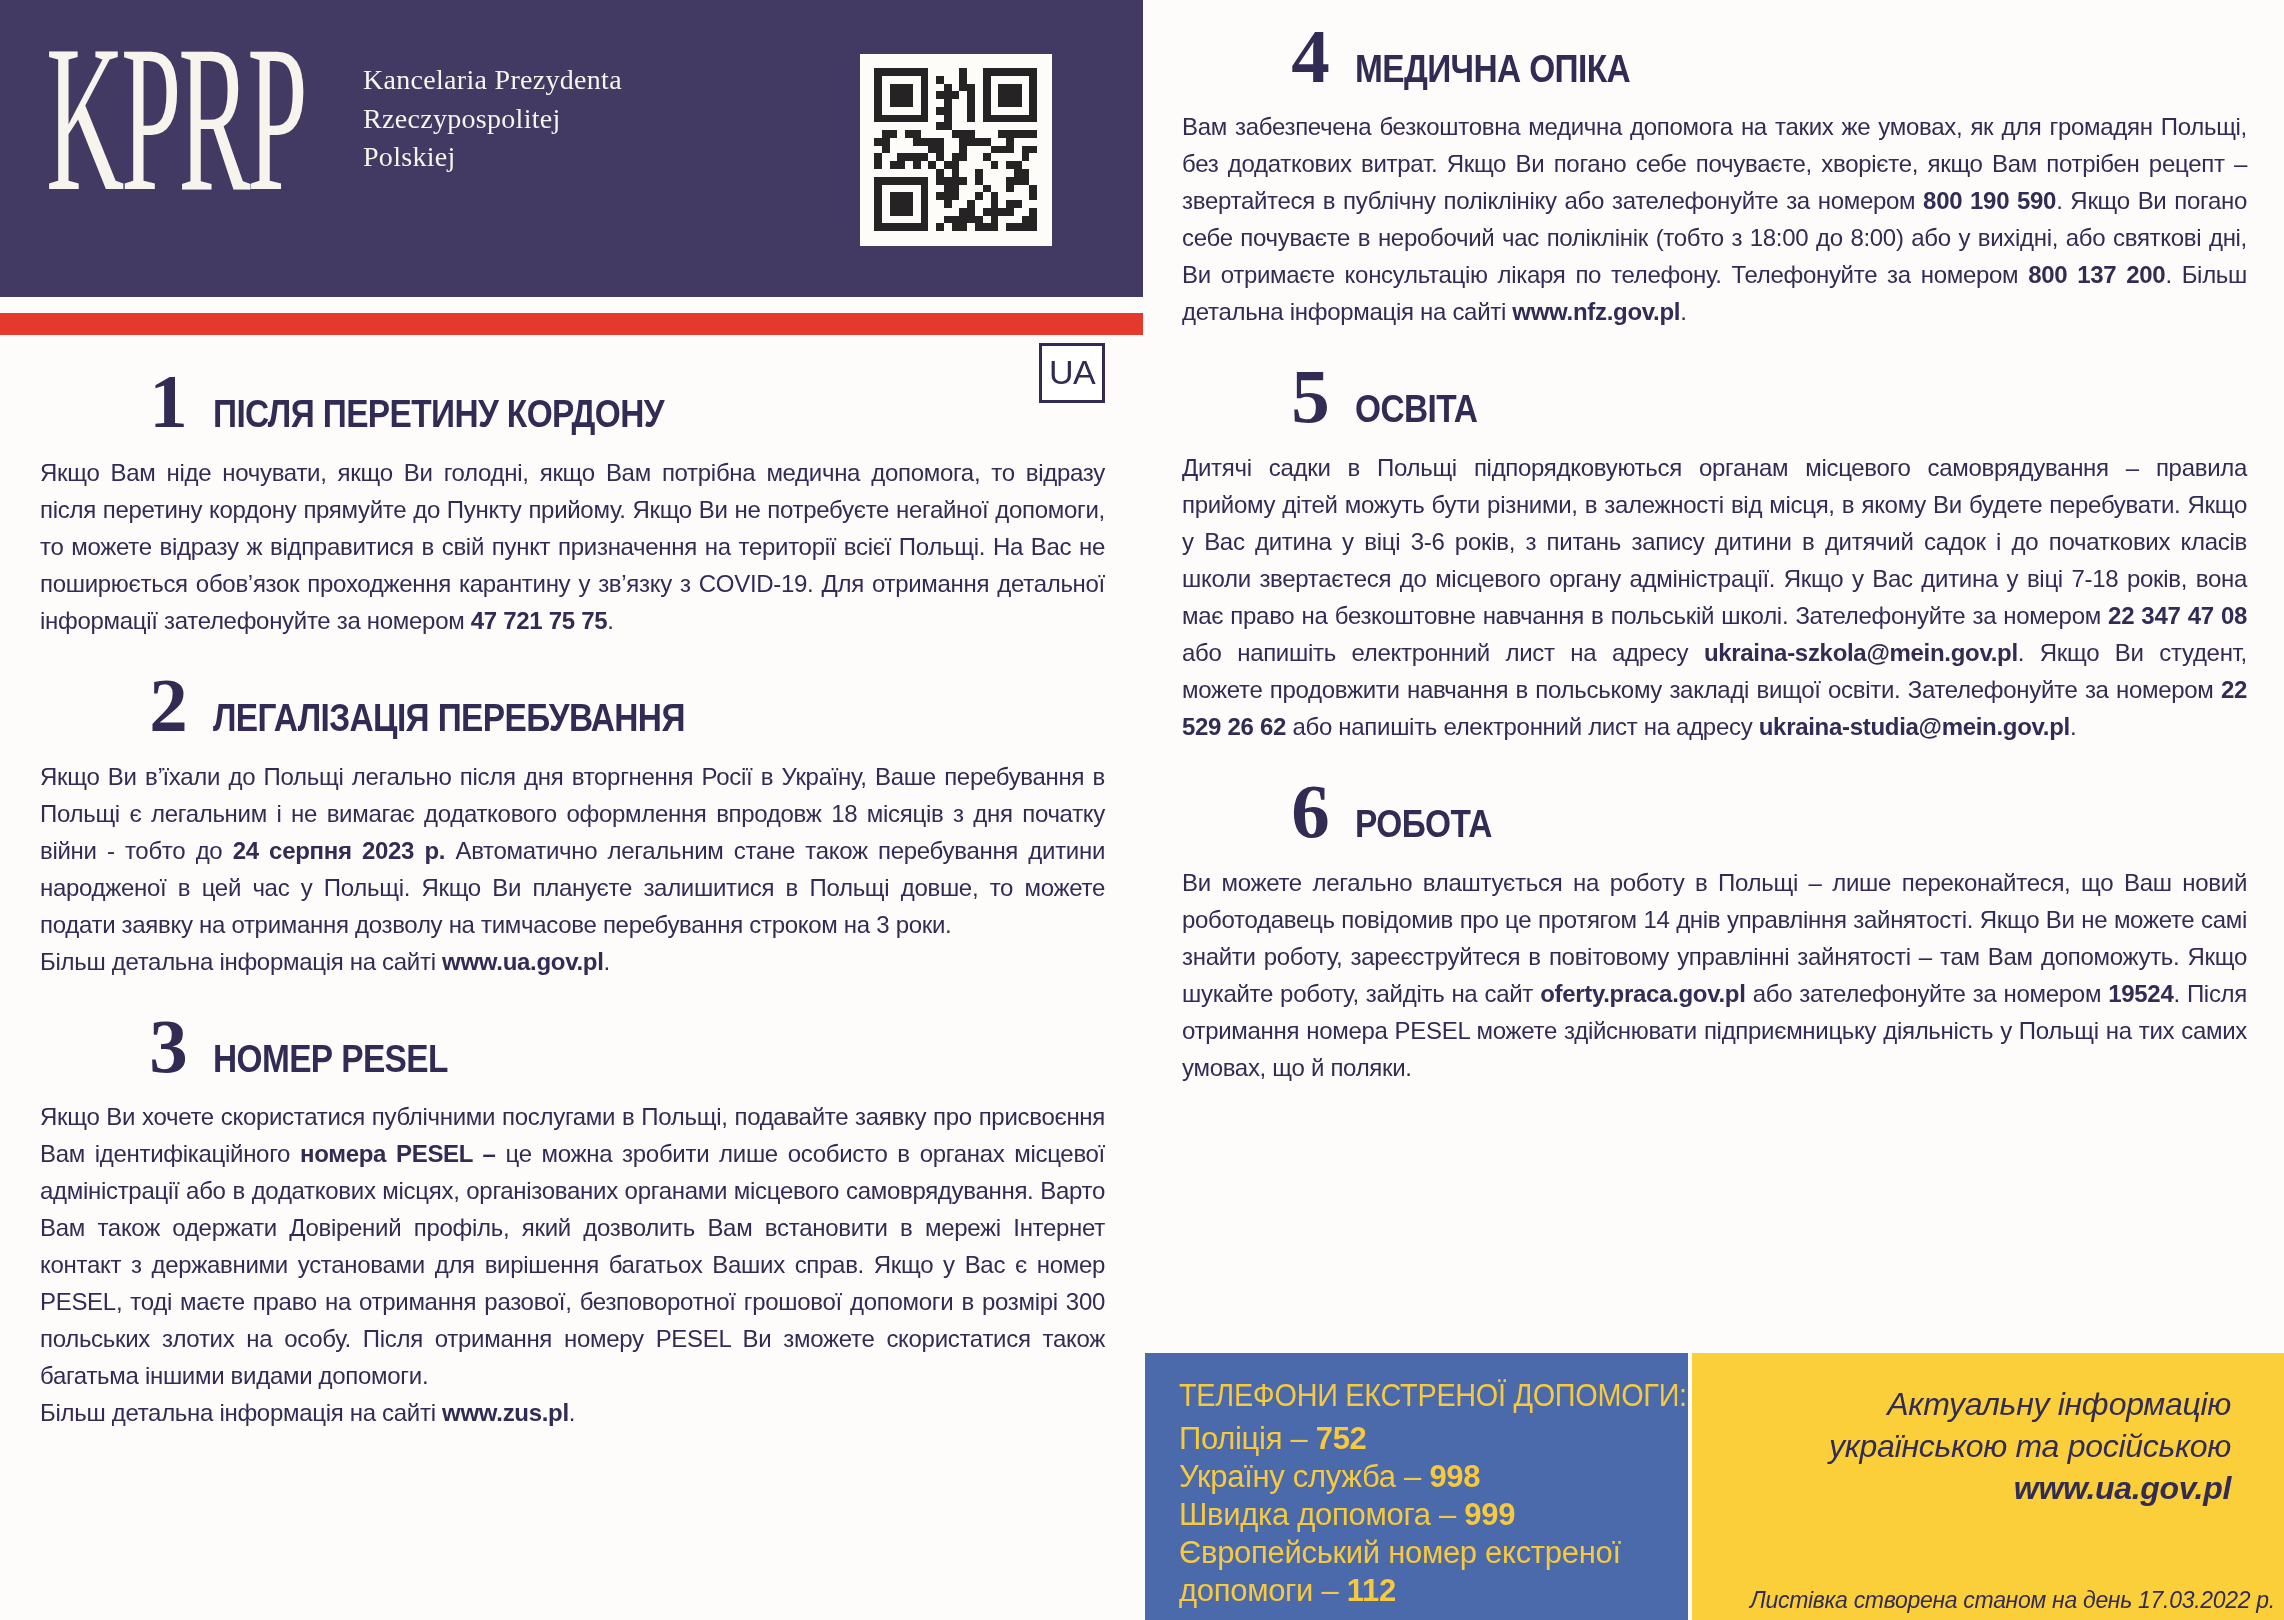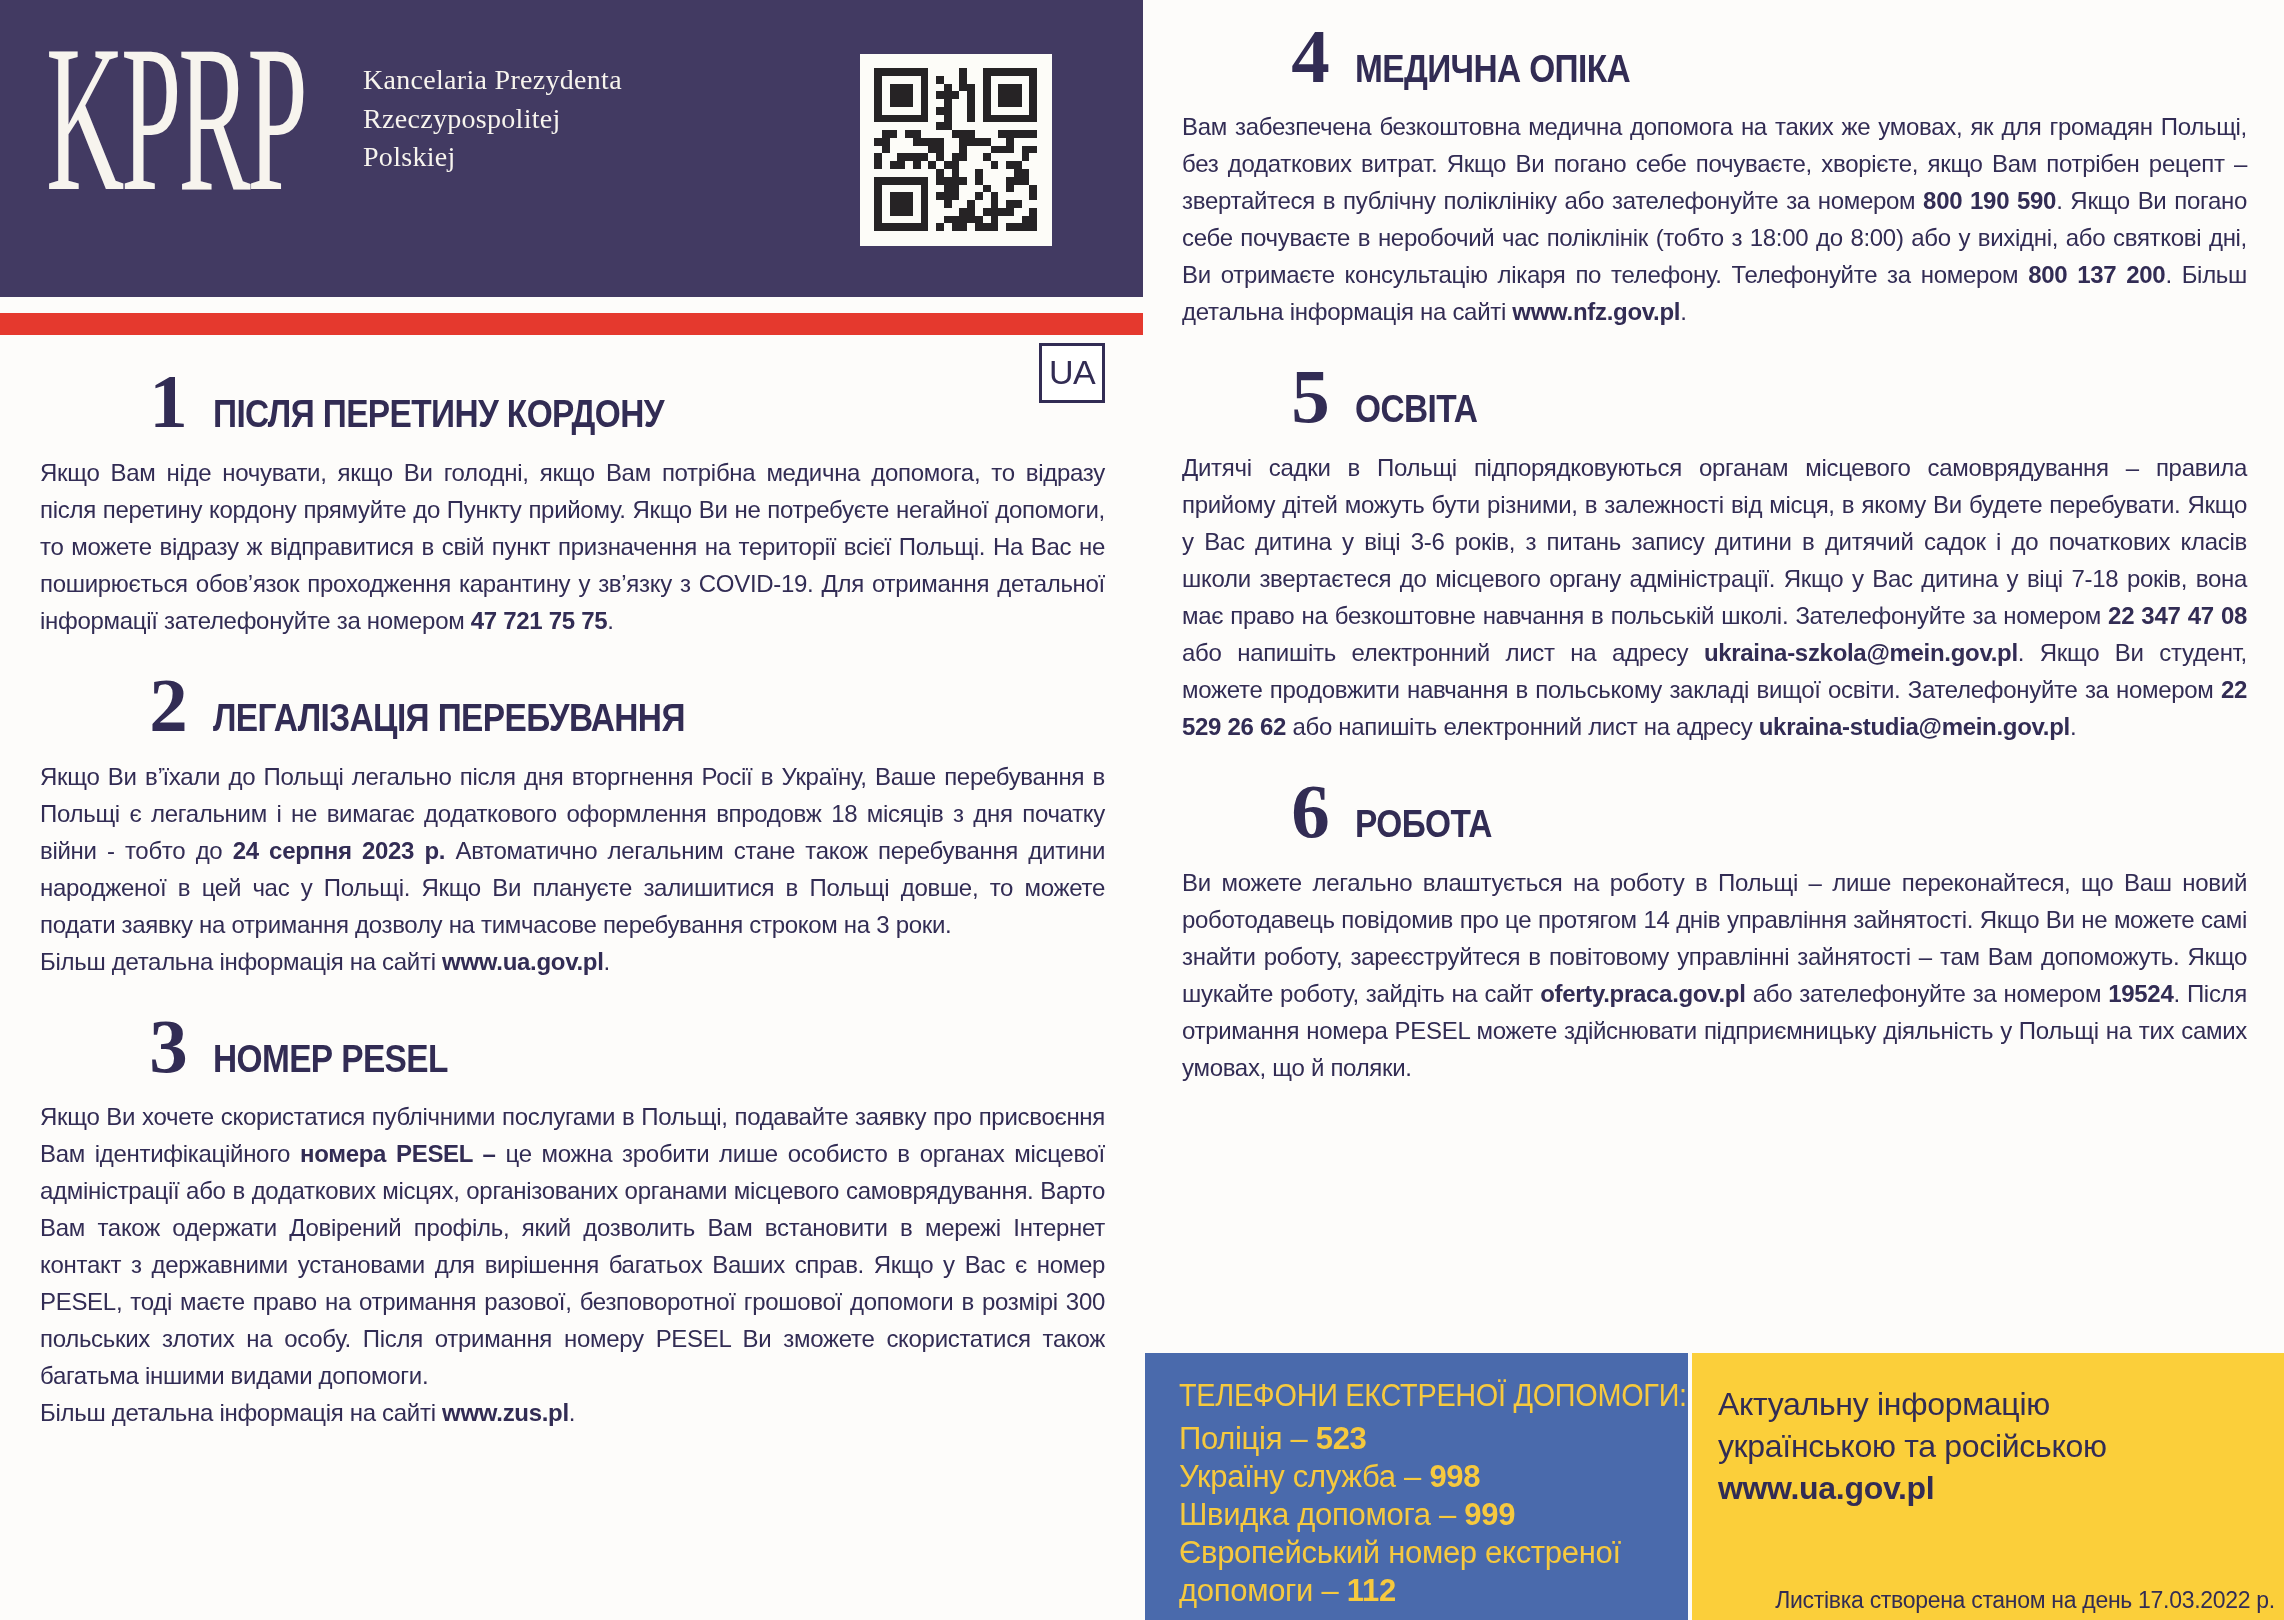--- a/index.html
+++ b/index.html
@@ -66,21 +66,21 @@
     width:543px;box-sizing:border-box;background:var(--blue-box);color:var(--yellow-text);
     padding:23.5px 18.3px 0 34px;
   }
   .em-title{
     font-size:31px;line-height:38px;letter-spacing:-0.3px;margin-bottom:5.2px;
     transform:scaleX(0.93);transform-origin:left center;white-space:nowrap;
   }
   .em-item{font-size:31px;line-height:38px;letter-spacing:-0.3px;}
   .yellow-box{
     flex:1;box-sizing:border-box;background:var(--yellow-box);color:var(--ink);
-    position:relative;padding:30px 53px 0 26px;
+    position:relative;padding:30px 53px 0 26px;text-align:right;font-style:italic;
   }
   .info-lines div{font-size:32px;line-height:42px;letter-spacing:-0.3px;}
   .footnote{
     position:absolute;right:9.1px;bottom:6px;font-size:23px;letter-spacing:-0.3px;
     white-space:nowrap;
   }
 </style>
 </head>
 <body>
 
@@ -390,21 +390,21 @@
 
     </div>
   </div>
 
   <div class="boxes">
 
     <aside class="blue-box">
       <div class="em-title">ТЕЛЕФОНИ ЕКСТРЕНОЇ ДОПОМОГИ:</div>
       <div class="em-item">
         <span>Поліція –</span>
-        <span class="b">523</span>
+        <span class="b">752</span>
       </div>
       <div class="em-item">
         <span>Україну служба –</span>
         <span class="b">998</span>
       </div>
       <div class="em-item">
         <span>Швидка допомога –</span>
         <span class="b">999</span>
       </div>
       <div class="em-item">

